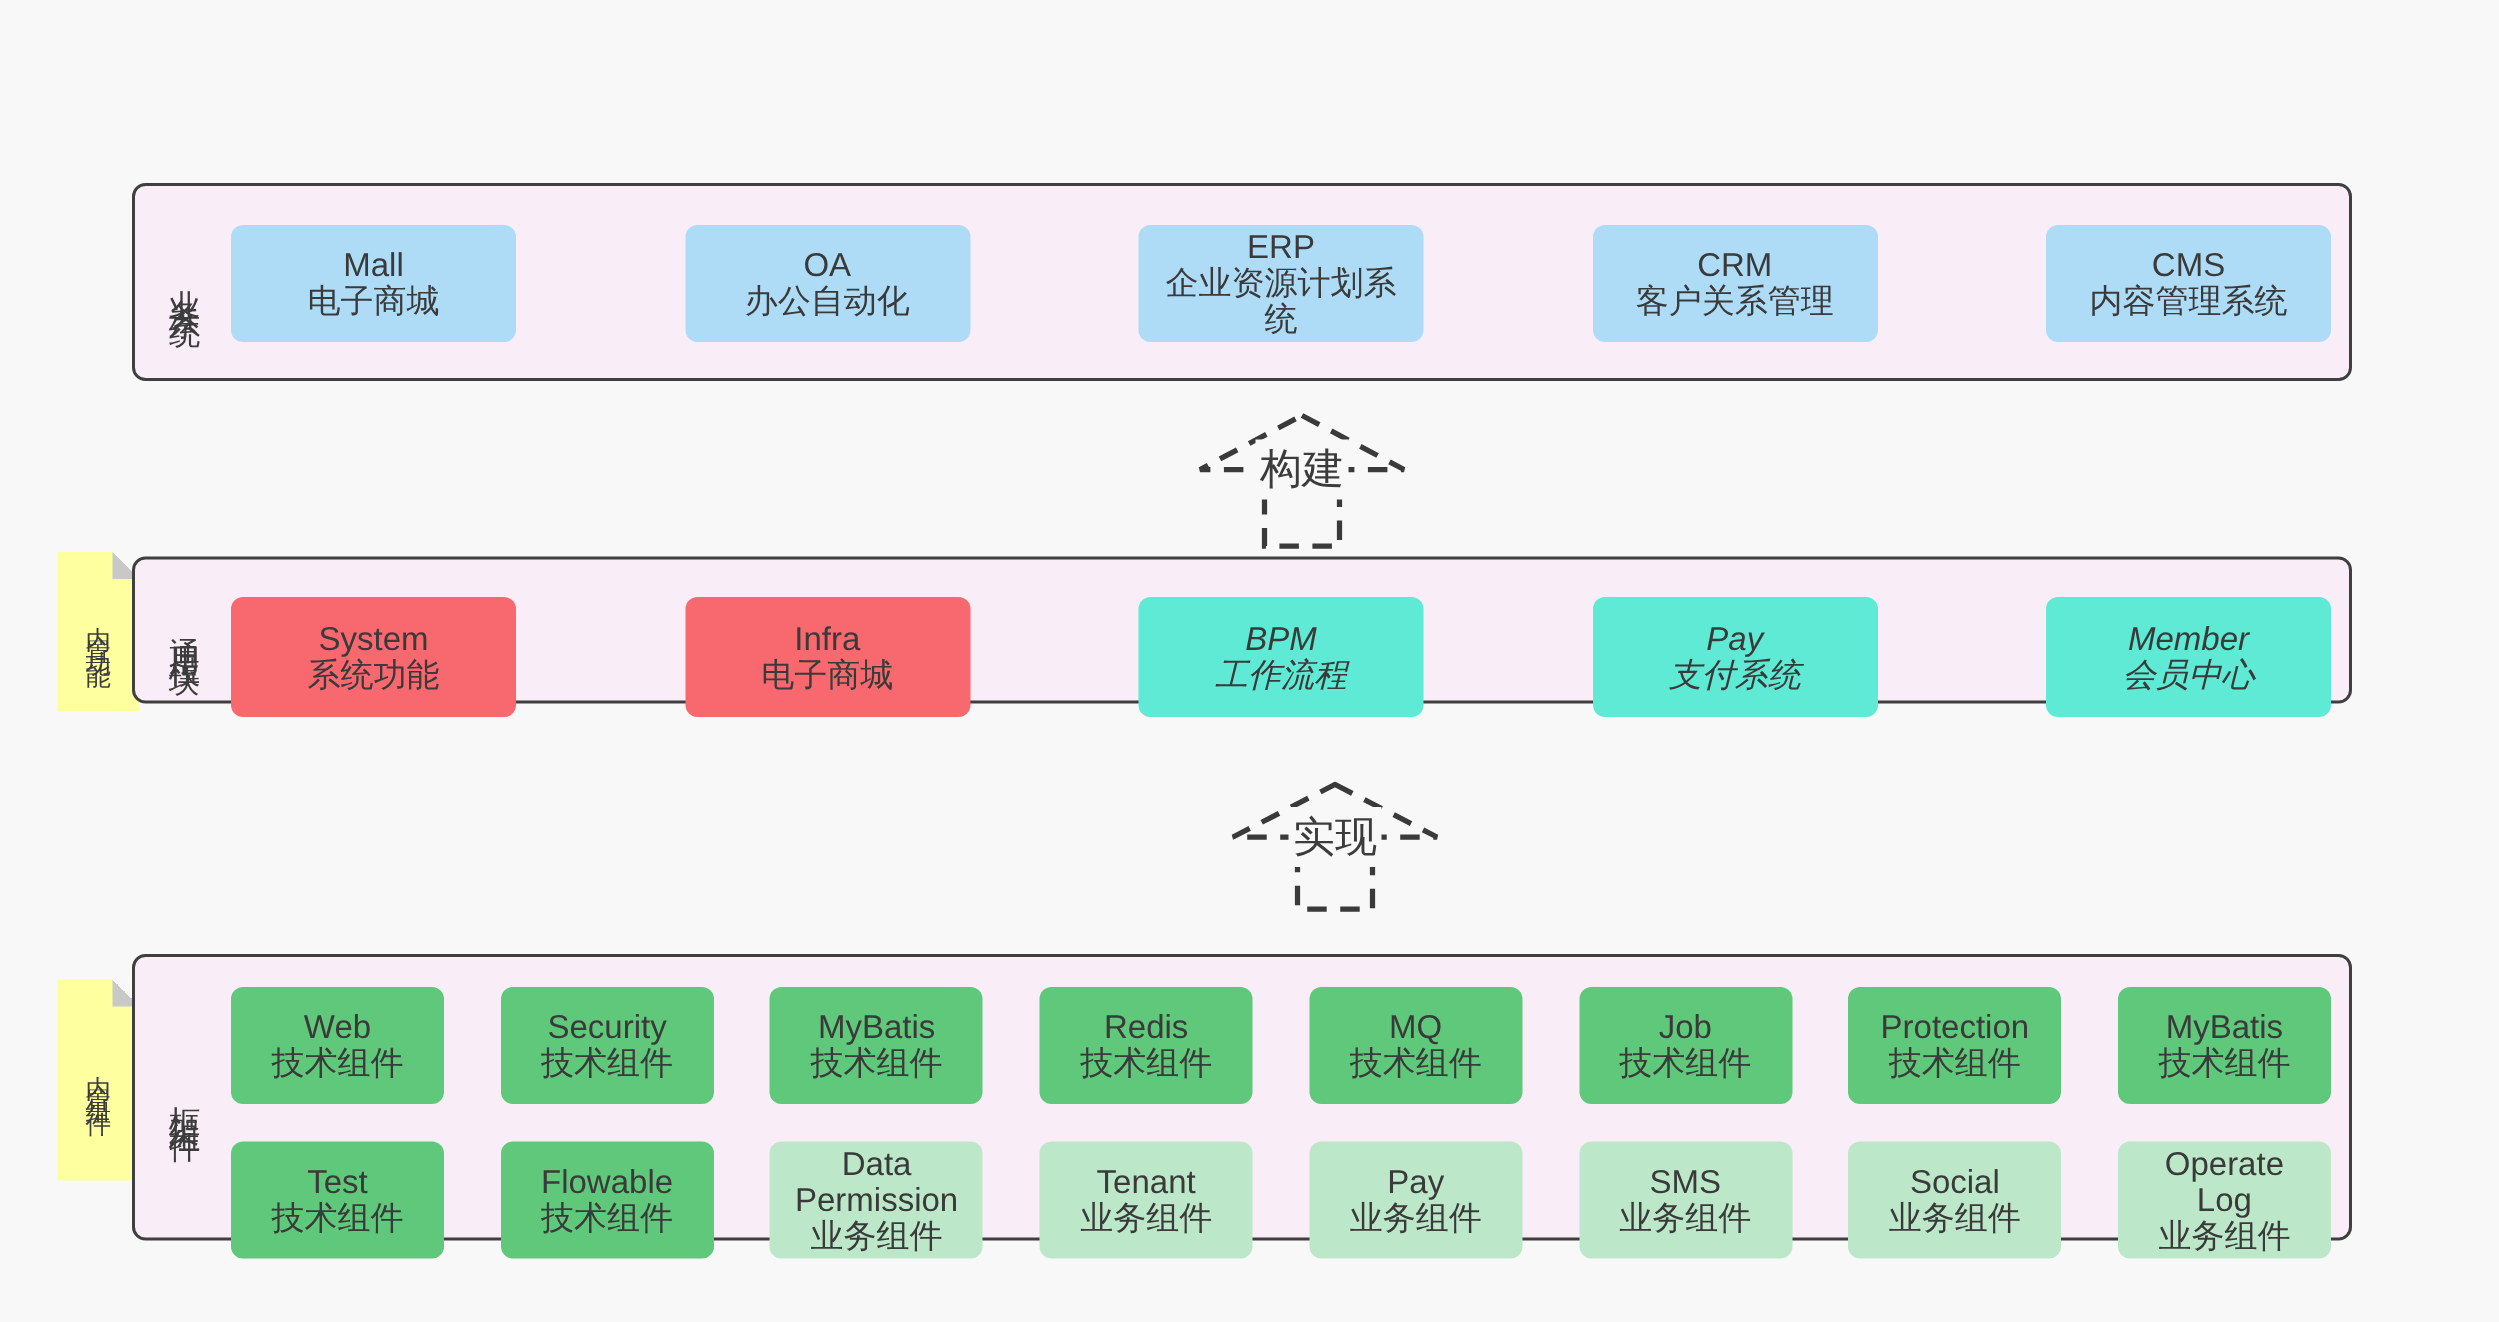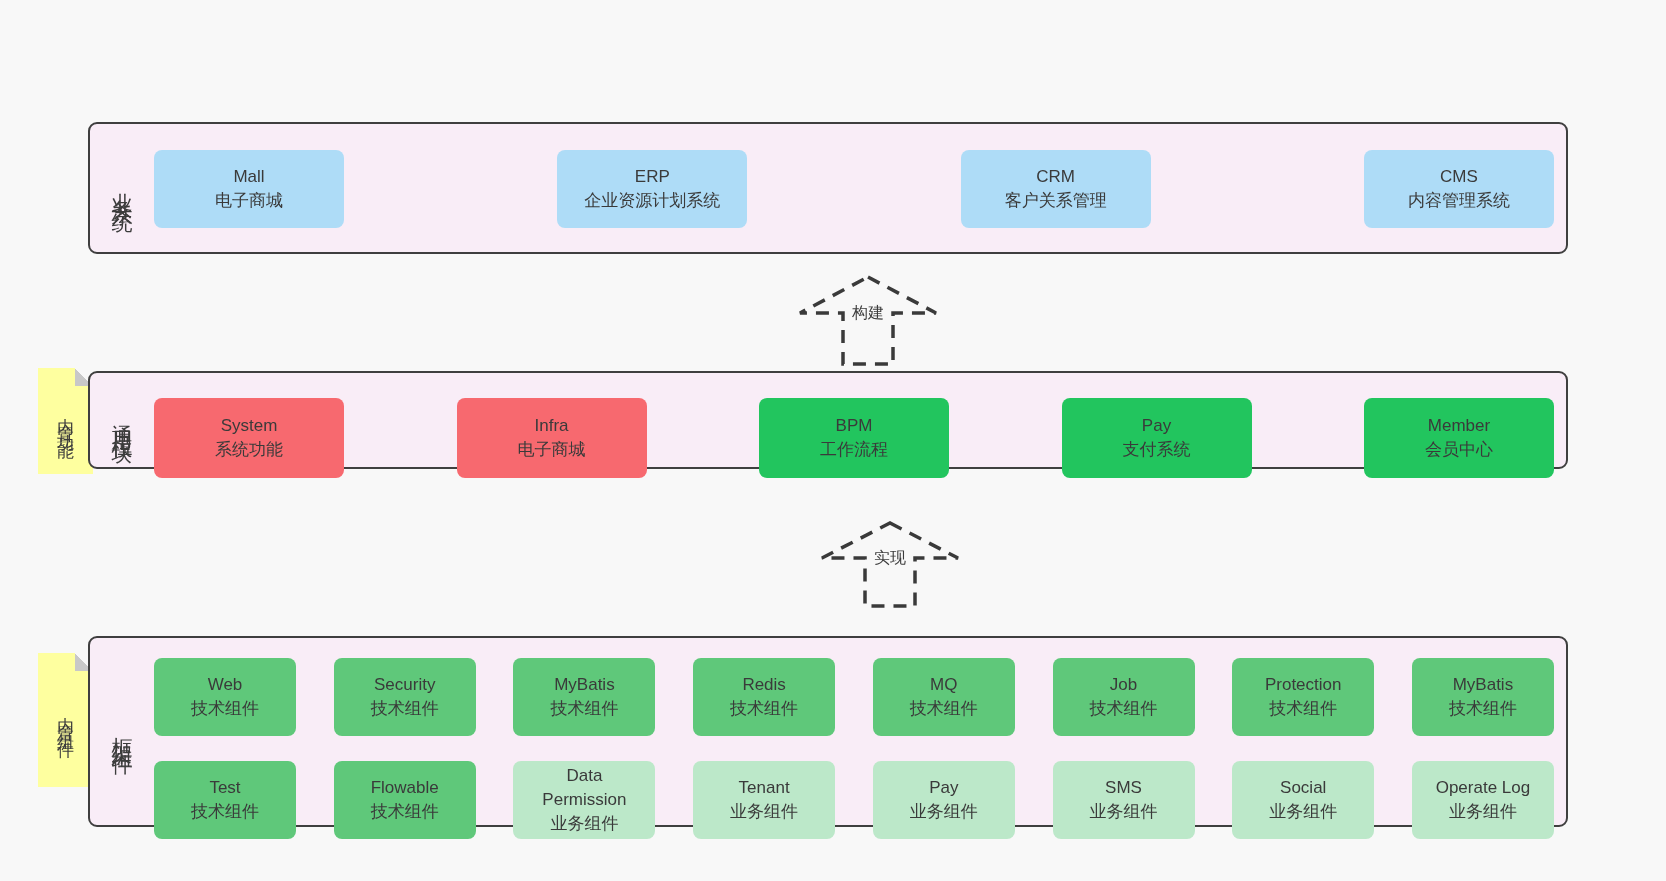--- a/index.html
+++ b/index.html
@@ -18,60 +18,64 @@
               font-size:21px;letter-spacing:6px;color:#3c3c3c;white-space:nowrap;}
 
   
   .row{position:absolute;left:64px;right:12px;display:flex;justify-content:space-between;}
   .layer1 .row{top:26px;height:78px;}
   .layer2 .row{top:25px;height:80px;}
   .layer3 .row-a{top:20px;height:78px;}
   .layer3 .row-b{top:123px;height:78px;}
 
   .box{border-radius:8px;display:flex;flex-direction:column;align-items:center;
-       justify-content:center;text-align:center;color:#3a3a3a;font-size:17px;
+       justify-content:center;text-align:center;color:#3a3a3a;font-size:22px;
        line-height:24px;box-sizing:border-box;padding:0 10px;}
   .w6{width:190px;}
   .w8{width:142px;padding:0 12px;}
   .blue{background:#aedcf7;}
   .red{background:#f7696f;}
-  .pink{background:#22c55e;}
+  .pink{background:#5eead4;font-style:italic;}
   .green{background:#5fc87a;}
   .green-light{background:#bce8c9;}
 
   
   .sticky{position:absolute;left:38px;width:55px;background:#feff9f;}
   .sticky1{top:368px;height:106px;}
   .sticky3{top:653px;height:134px;}
   .sticky .fold{position:absolute;top:0;right:0;width:18px;height:18px;
                 background:linear-gradient(225deg,#f8f8f8 50%,#c8c8c8 50%);}
   .sticky .sticky-text{position:absolute;left:50%;top:50%;transform:translate(-50%,-50%);
                 writing-mode:vertical-rl;text-orientation:upright;font-size:17px;
                 letter-spacing:8px;color:#3c3c3c;white-space:nowrap;}
 
   
   .arrow{position:absolute;width:140px;}
   .arrow1{left:798px;top:275px;height:91px;}
   .arrow2{left:820px;top:521px;height:87px;}
   .arrow svg{display:block;width:100%;height:100%;}
   .arrow-label{position:absolute;left:50%;top:42%;transform:translate(-50%,-50%);
-               background:#f8f8f8;padding:1px 3px;font-size:16px;color:#3c3c3c;
+               background:#f8f8f8;padding:1px 3px;font-size:28px;color:#3c3c3c;
                white-space:nowrap;}
 </style>
 </head>
 <body>
 
 <div class="canvas">
 
   <section class="layer layer1">
     <div class="side-label">业务系统</div>
     <div class="row">
       <div class="box blue w6">
         <div>Mall</div>
         <div>电子商城</div>
+      </div>
+      <div class="box blue w6">
+        <div>OA</div>
+        <div>办公自动化</div>
       </div>
       <div class="box blue w6">
         <div>ERP</div>
         <div>企业资源计划系统</div>
       </div>
       <div class="box blue w6">
         <div>CRM</div>
         <div>客户关系管理</div>
       </div>
       <div class="box blue w6">

